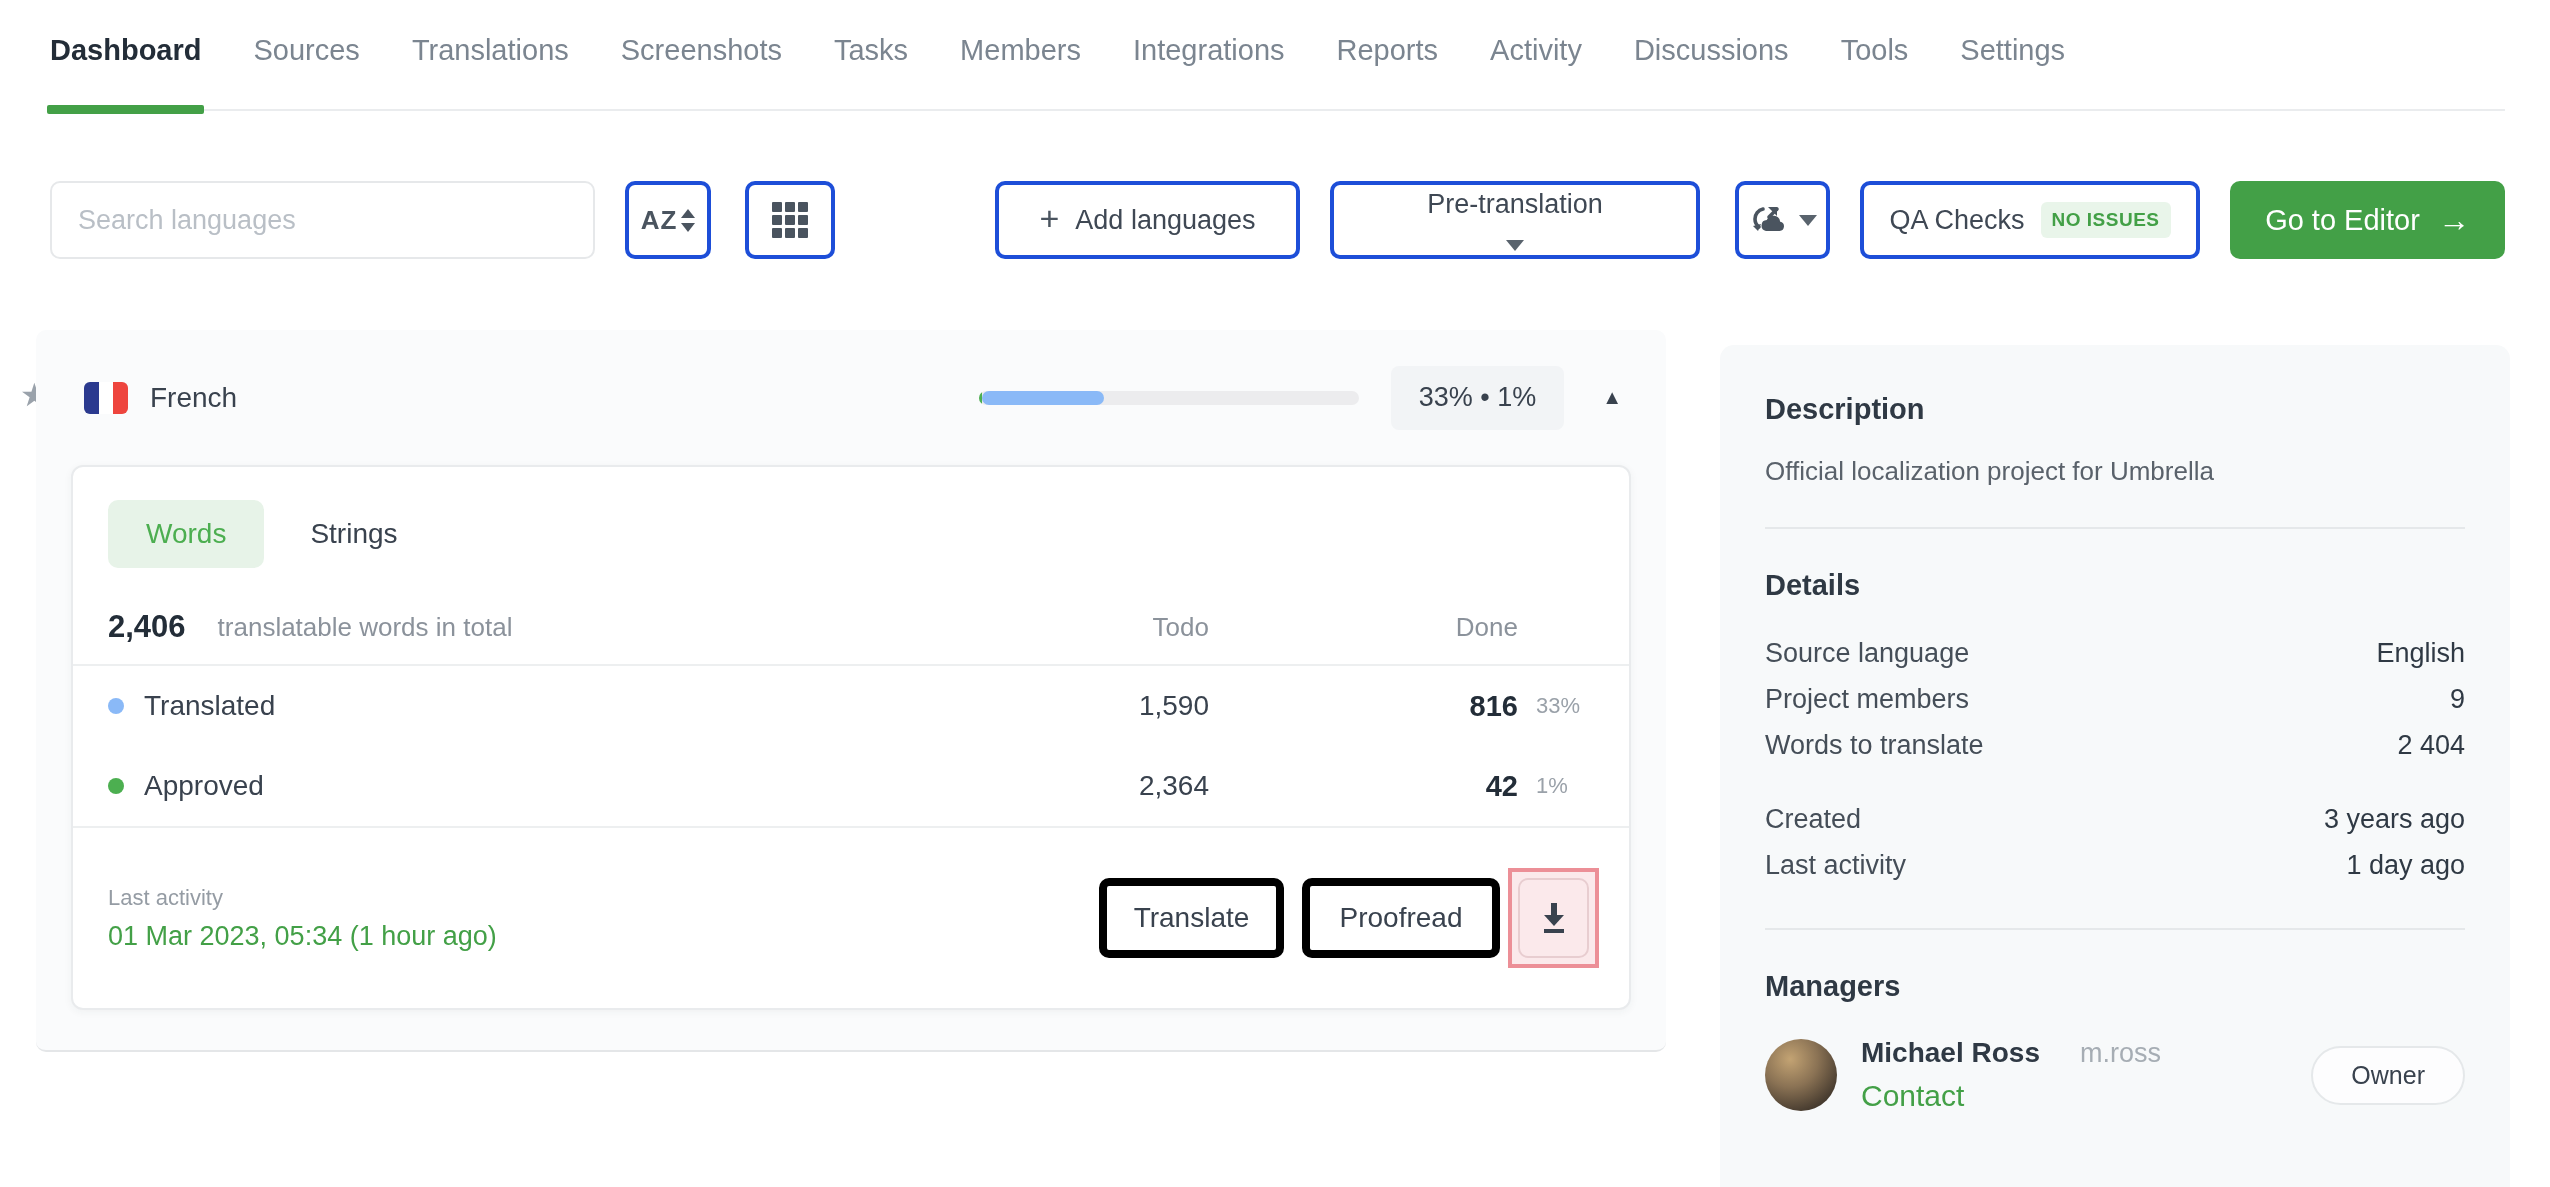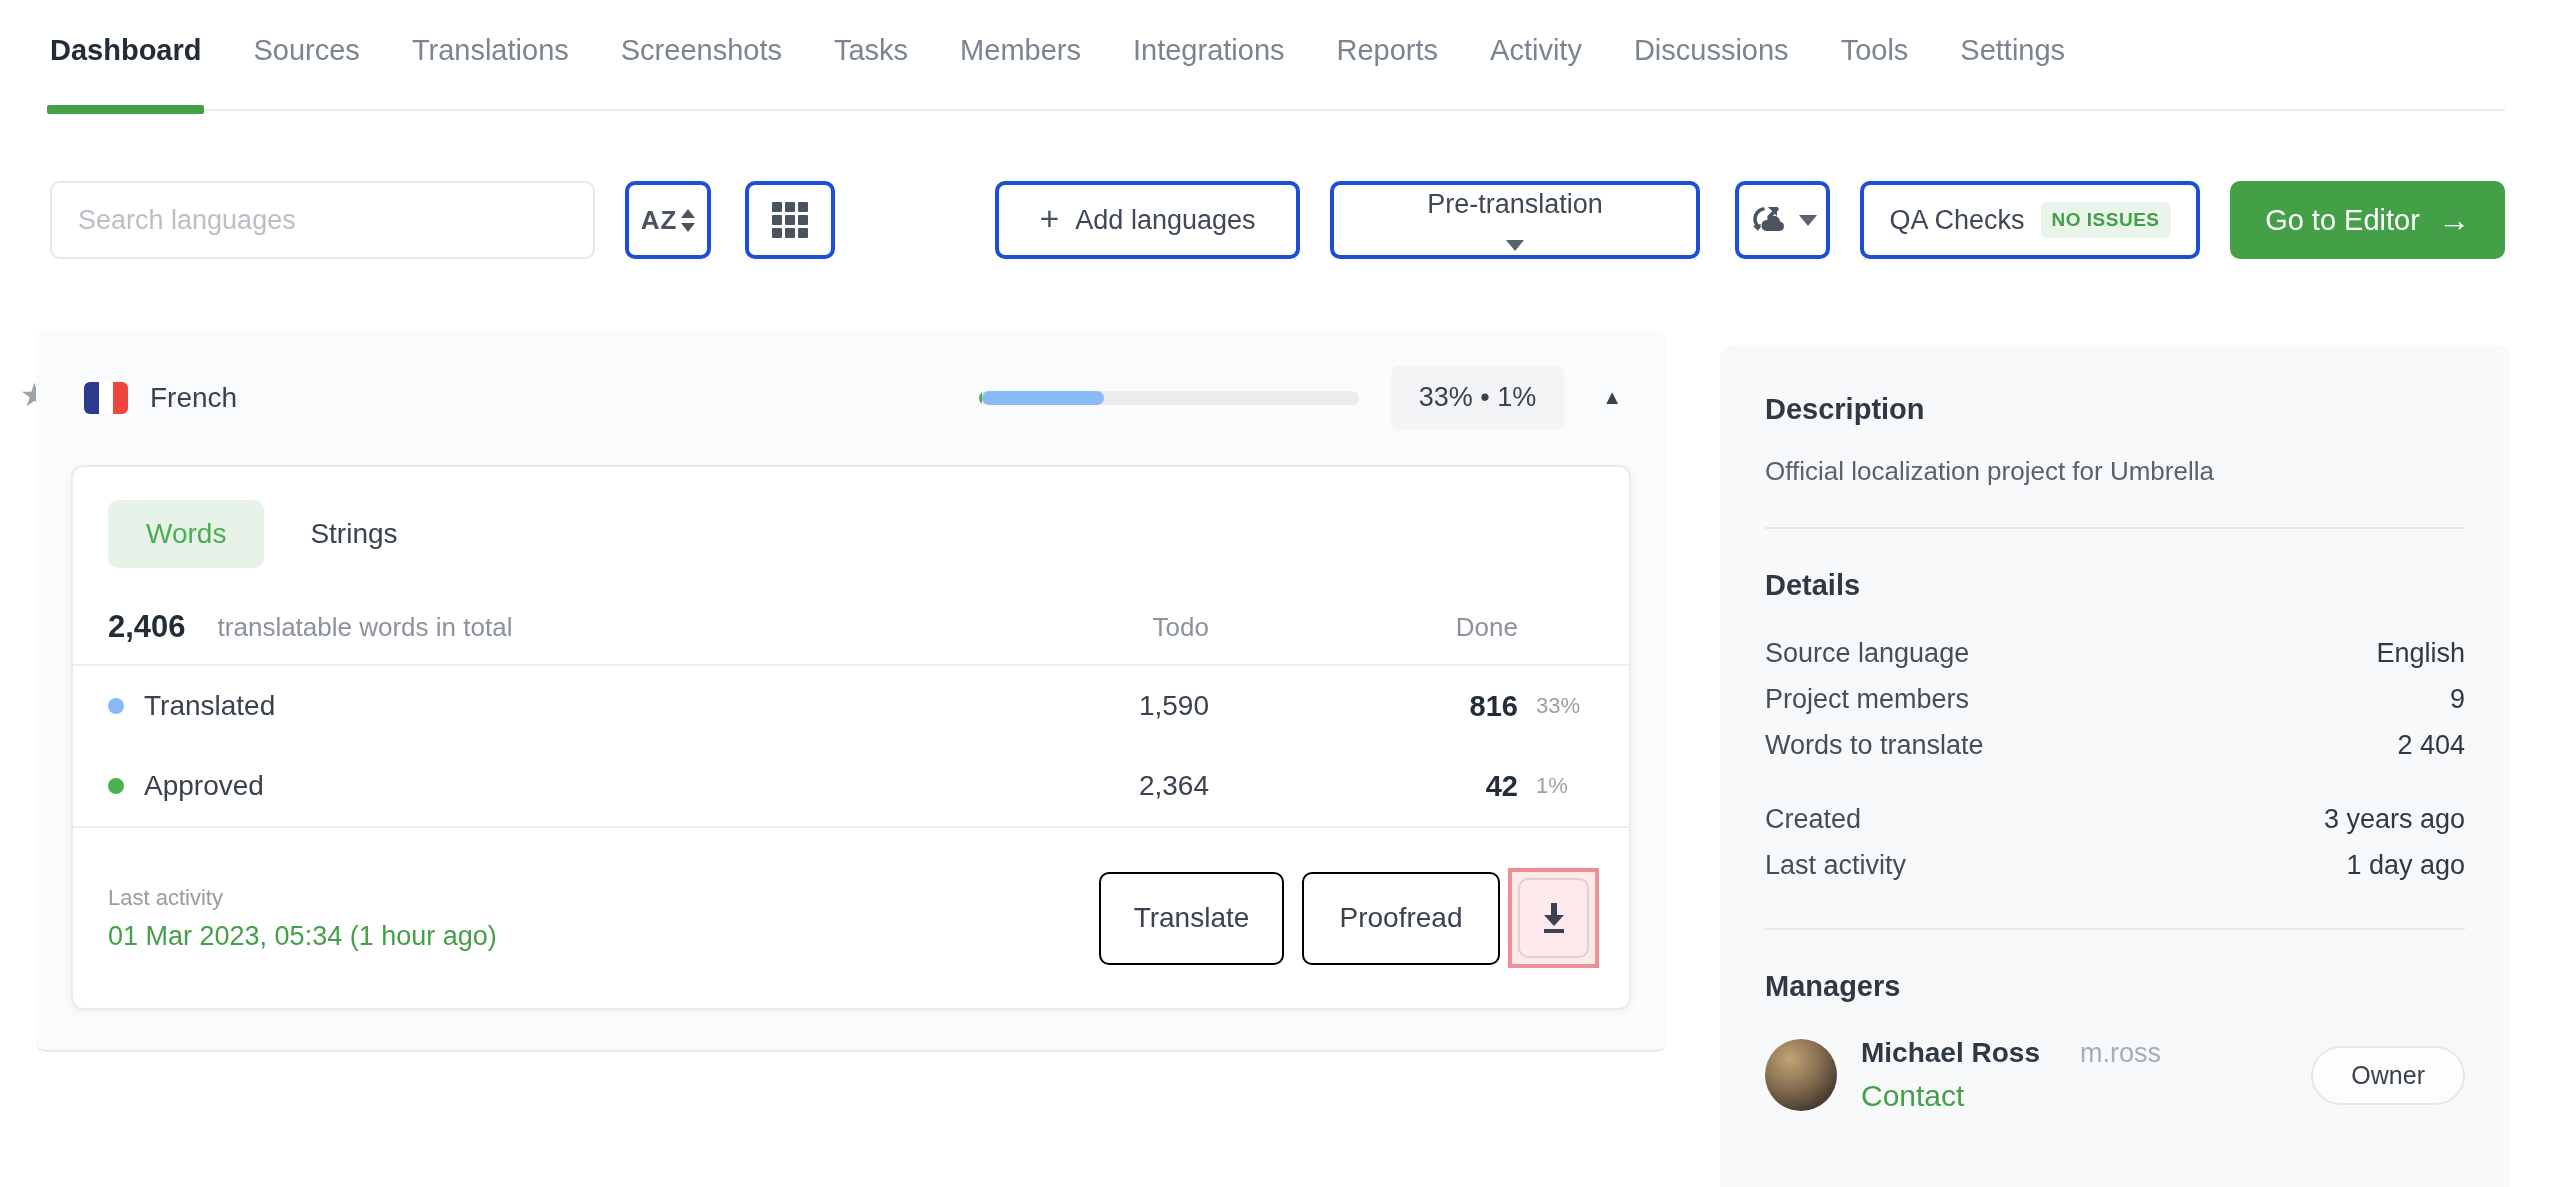--- a/index.html
+++ b/index.html
@@ -95,21 +95,21 @@
   .dot-approved{background:var(--approved-green);}
   .row-label{font-size:28px;color:#39424e;flex:1;}
   .val-todo{font-size:28px;color:#39424e;}
   .val-done{font-size:29px;font-weight:bold;color:#232d38;}
   .val-pct{font-size:22px;color:#9aa1a9;}
   .card-footer{margin-top:auto;border-top:2px solid #edeff0;display:flex;align-items:center;
                padding:20px 30px 20px 35px;flex:1;}
   .la-label{font-size:22px;color:#959ca4;}
   .la-value{font-size:27px;color:var(--accent-green);margin-top:10px;cursor:pointer;}
   .footer-btns{margin-left:auto;display:flex;align-items:center;}
-  .btn-plain{background:#fff;border:2px solid #000000;border-radius:10px;height:93px;
+  .btn-plain{background:#fff;border:8px solid #000000;border-radius:10px;height:80px;
              display:flex;align-items:center;justify-content:center;font-size:28px;color:#39424e;cursor:pointer;}
   .btn-translate{width:185px;}
   .btn-proofread{width:198px;margin-left:18px;}
   .dl-highlight{margin-left:8px;width:91px;height:100px;background:var(--highlight-red-bg);
                 border:4px solid var(--highlight-red);display:flex;align-items:center;justify-content:center;}
   .btn-download{width:71px;height:80px;border:2px solid #e8cdd0;border-radius:10px;background:transparent;
                 display:flex;align-items:center;justify-content:center;cursor:pointer;}
 
   
   .side-panel{position:absolute;left:1720px;top:345px;width:790px;height:900px;background:#f7f9fa;

